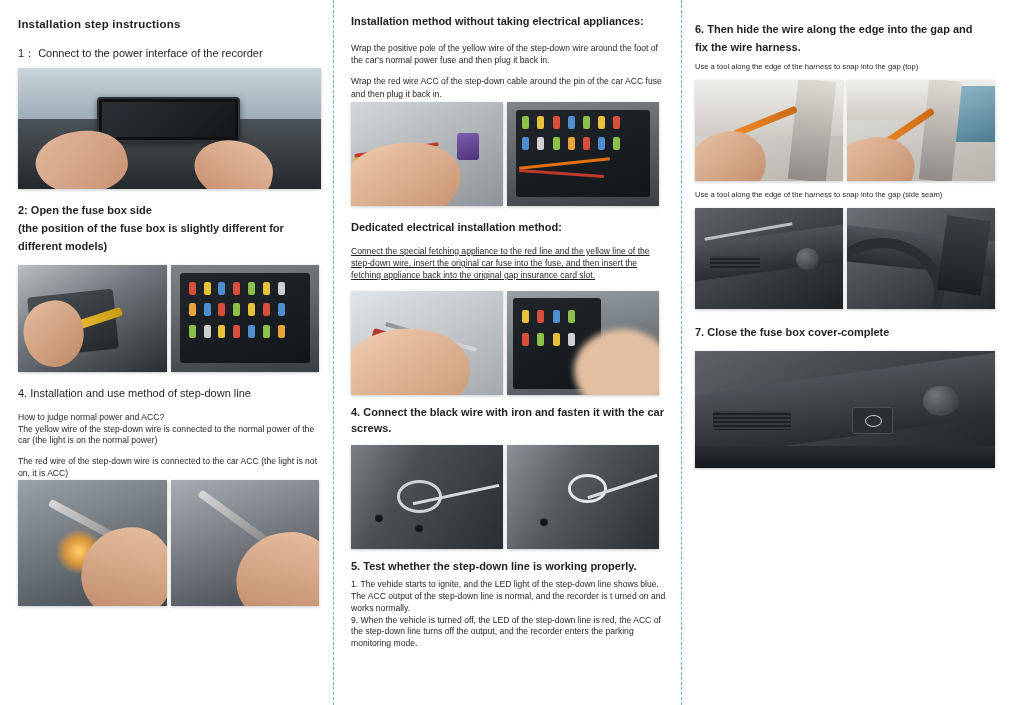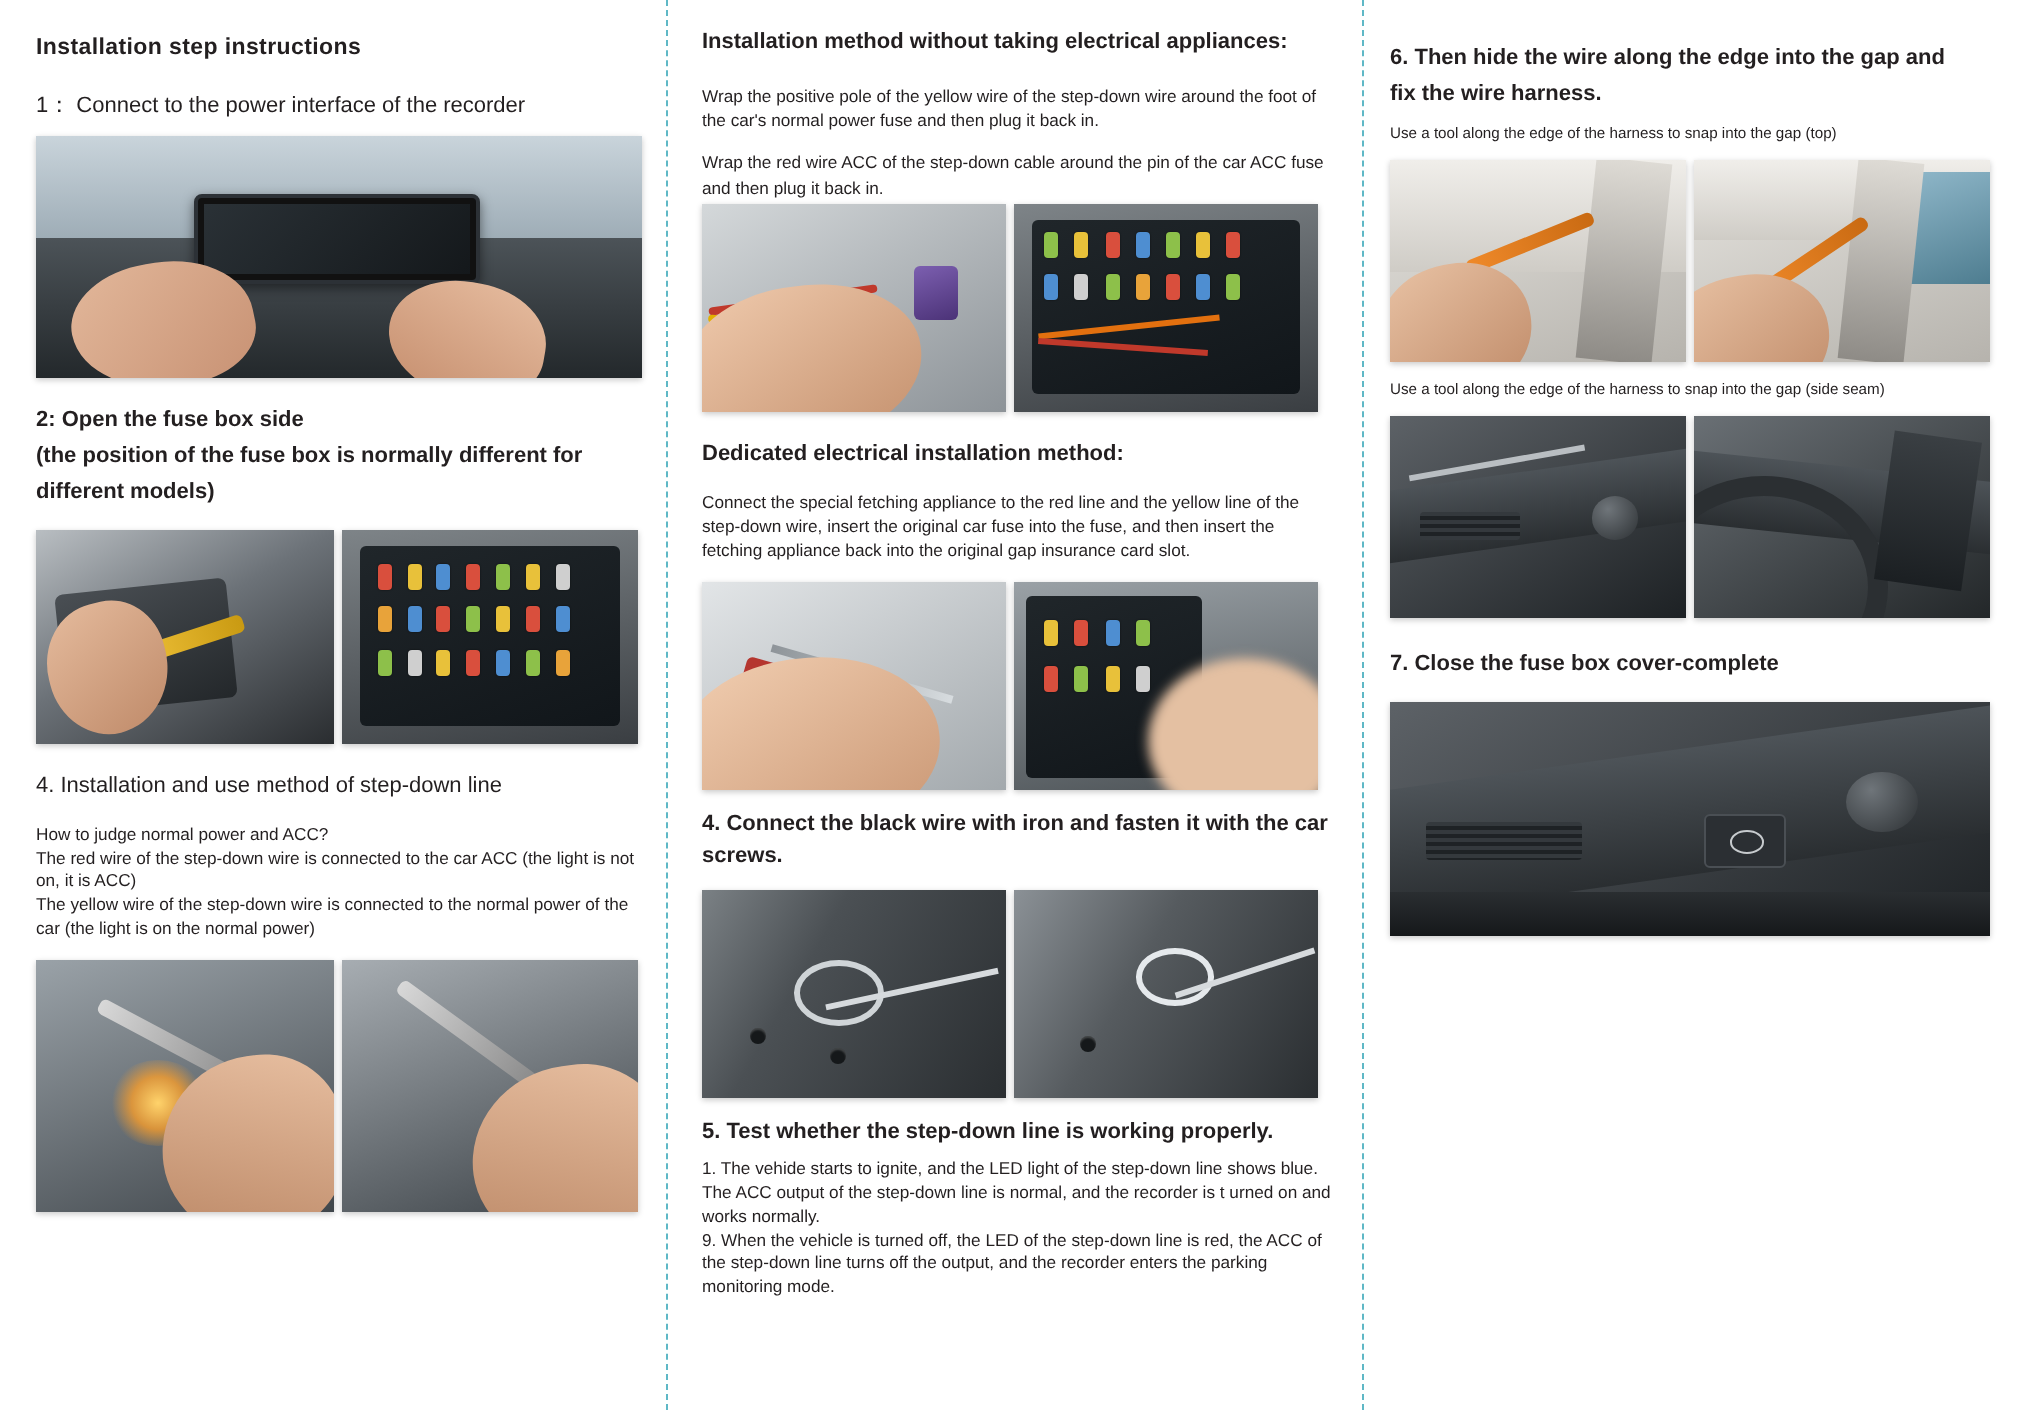--- a/index.html
+++ b/index.html
@@ -298,21 +298,21 @@
       <div class="ph-inner p-dash">
         <div class="windshield"></div>
         <div class="dashpad"></div>
         <div class="screen"></div>
         <div class="hand-l"></div>
         <div class="hand-r"></div>
       </div>
     </div>
 
     <p class="h-bold" style="margin-bottom:2px;">2: Open the fuse box side</p>
-    <p class="h-bold" style="margin-bottom:2px;">(the position of the fuse box is normally different for</p>
+    <p class="h-bold" style="margin-bottom:2px;">(the position of the fuse box is slightly different for</p>
     <p class="h-bold" style="margin-bottom:10px;">different models)</p>
 
     <div class="photo-row mb14">
       <div class="photo shadow" style="width:150px;height:107px;">
         <div class="ph-inner p-kick">
           <div class="panel"></div>
           <div class="tool"></div>
           <div class="hand"></div>
         </div>
       </div>
@@ -340,22 +340,22 @@
           <div class="fuse" style="left:52%;top:56%;background:#4e8ed1;"></div>
           <div class="fuse" style="left:62%;top:56%;background:#8dc04a;"></div>
           <div class="fuse" style="left:72%;top:56%;background:#e8a33a;"></div>
         </div>
       </div>
     </div>
 
     <p class="h-reg" style="margin-bottom:10px;">4. Installation and use method of step-down line</p>
 
     <p class="body-text tight" style="margin-bottom:0;">How to judge normal power and ACC?</p>
+    <p class="body-text tight" style="margin-bottom:9px;">The yellow wire of the step-down wire is connected to the normal power of the car (the light is on the normal power)</p>
     <p class="body-text tight" style="margin-bottom:0;">The red wire of the step-down wire is connected to the car ACC (the light is not on, it is ACC)</p>
-    <p class="body-text tight" style="margin-bottom:9px;">The yellow wire of the step-down wire is connected to the normal power of the car (the light is on the normal power)</p>
 
     <div class="photo-row">
       <div class="photo shadow" style="width:150px;height:126px;">
         <div class="ph-inner p-pen">
           <div class="pen"></div>
           <div class="glow"></div>
           <div class="hand"></div>
         </div>
       </div>
       <div class="photo shadow" style="width:149px;height:126px;">
@@ -400,21 +400,21 @@
           <div class="fuse" style="left:50%;top:34%;background:#d94f3d;"></div>
           <div class="fuse" style="left:60%;top:34%;background:#4e8ed1;"></div>
           <div class="fuse" style="left:70%;top:34%;background:#8dc04a;"></div>
           <div class="bar" style="left:8%;top:58%;width:60%;height:3px;background:#e2700f;transform:rotate(-6deg);"></div>
           <div class="bar" style="left:8%;top:68%;width:56%;height:3px;background:#c0392b;transform:rotate(4deg);"></div>
         </div>
       </div>
     </div>
 
     <p class="h-bold" style="margin-bottom:9px;">Dedicated electrical installation method:</p>
-    <p class="body-text" style="margin-bottom:10px;">Connect the special fetching appliance to the red line and the yellow line of the step-down wire, insert the original car fuse into the fuse, and then insert the fetching appliance back into the original gap insurance card slot.</p>
+    <p class="body-text" style="margin-bottom:10px;text-decoration:underline;">Connect the special fetching appliance to the red line and the yellow line of the step-down wire, insert the original car fuse into the fuse, and then insert the fetching appliance back into the original gap insurance card slot.</p>
 
     <div class="photo-row mb10">
       <div class="photo shadow" style="width:152px;height:104px;">
         <div class="ph-inner p-tool">
           <div class="shaft"></div>
           <div class="grip"></div>
           <div class="hand"></div>
         </div>
       </div>
       <div class="photo shadow" style="width:152px;height:104px;">

